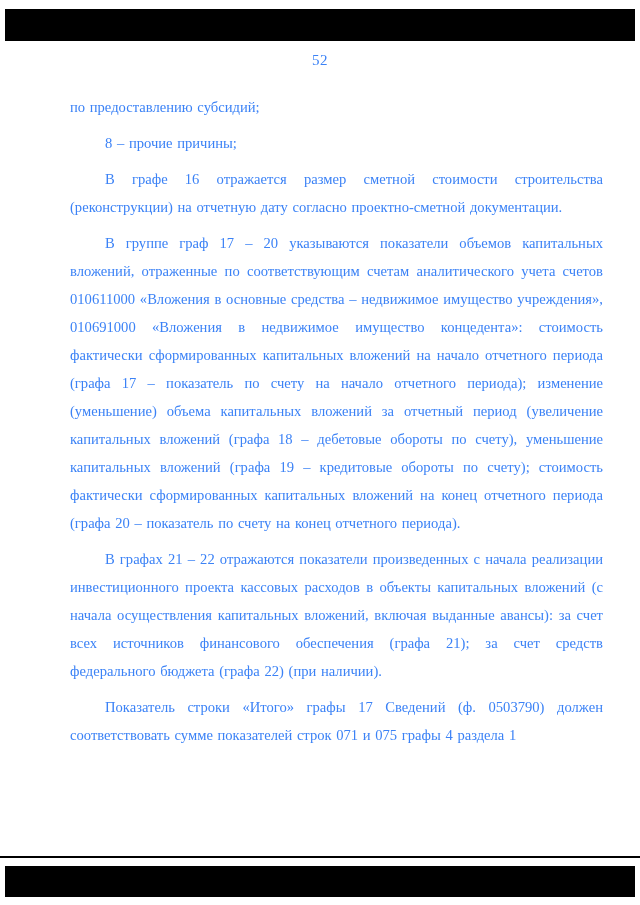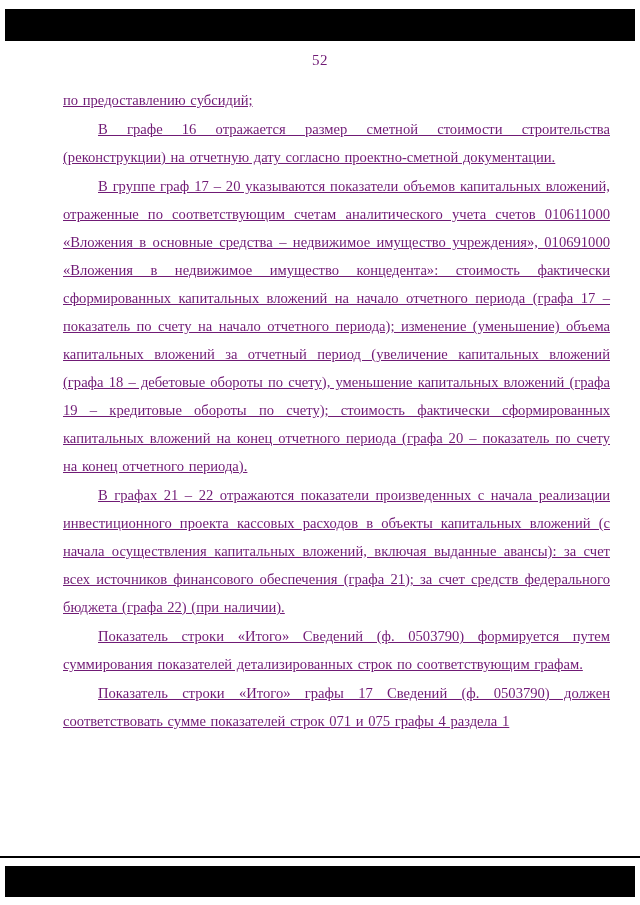--- a/index.html
+++ b/index.html
@@ -6,21 +6,21 @@
       margin: 0;
       padding: 0;
       background: #ffffff;
     }
     .page {
       position: relative;
       width: 640px;
       height: 905px;
       background: #ffffff;
       font-family: "Liberation Serif", "DejaVu Serif", serif;
-      color: #701a75;
+      color: #3b82f6;
       overflow: hidden;
       box-sizing: border-box;
     }
     .band-top {
       position: absolute;
       top: 9px;
       left: 5px;
       right: 5px;
       height: 32px;
       background: #000000;
@@ -39,23 +39,22 @@
       position: absolute;
       top: 85px;
       left: 62px;
       right: 29px;
       font-size: 14.6px;
       line-height: 28px;
       text-align: justify;
       word-spacing: 1px;
     }
     .para {
-      margin: 1px;
+      margin: 8px;
       padding: 0;
-      text-decoration: underline;
     }
     .para.indent {
       text-indent: 35px;
     }
     .rule-bottom {
       position: absolute;
       top: 856px;
       left: 0;
       right: 0;
       height: 2px;
@@ -71,21 +70,21 @@
     }
   </style>
 </head>
 <body>
 
 <div class="page">
   <div class="band-top"></div>
   <div class="page-number">52</div>
   <div class="content">
       <p class="para">по предоставлению субсидий;</p>
+      <p class="para indent">8 – прочие причины;</p>
       <p class="para indent">В графе 16 отражается размер сметной стоимости строительства (реконструкции) на отчетную дату согласно проектно-сметной документации.</p>
       <p class="para indent">В группе граф 17 – 20 указываются показатели объемов капитальных вложений, отраженные по соответствующим счетам аналитического учета счетов 010611000 «Вложения в основные средства – недвижимое имущество учреждения», 010691000 «Вложения в недвижимое имущество концедента»: стоимость фактически сформированных капитальных вложений на начало отчетного периода (графа 17 – показатель по счету на начало отчетного периода); изменение (уменьшение) объема капитальных вложений за отчетный период (увеличение капитальных вложений (графа 18 – дебетовые обороты по счету), уменьшение капитальных вложений (графа 19 – кредитовые обороты по счету); стоимость фактически сформированных капитальных вложений на конец отчетного периода (графа 20 – показатель по счету на конец отчетного периода).</p>
       <p class="para indent">В графах 21 – 22 отражаются показатели произведенных с начала реализации инвестиционного проекта кассовых расходов в объекты капитальных вложений (с начала осуществления капитальных вложений, включая выданные авансы): за счет всех источников финансового обеспечения (графа 21); за счет средств федерального бюджета (графа 22) (при наличии).</p>
-      <p class="para indent">Показатель строки «Итого» Сведений (ф. 0503790) формируется путем суммирования показателей детализированных строк по соответствующим графам.</p>
       <p class="para indent">Показатель строки «Итого» графы 17 Сведений (ф. 0503790) должен соответствовать сумме показателей строк 071 и 075 графы 4 раздела 1</p>
     </div>
   <div class="rule-bottom"></div>
   <div class="band-bottom"></div>
 </div>
 
 </body></html>

